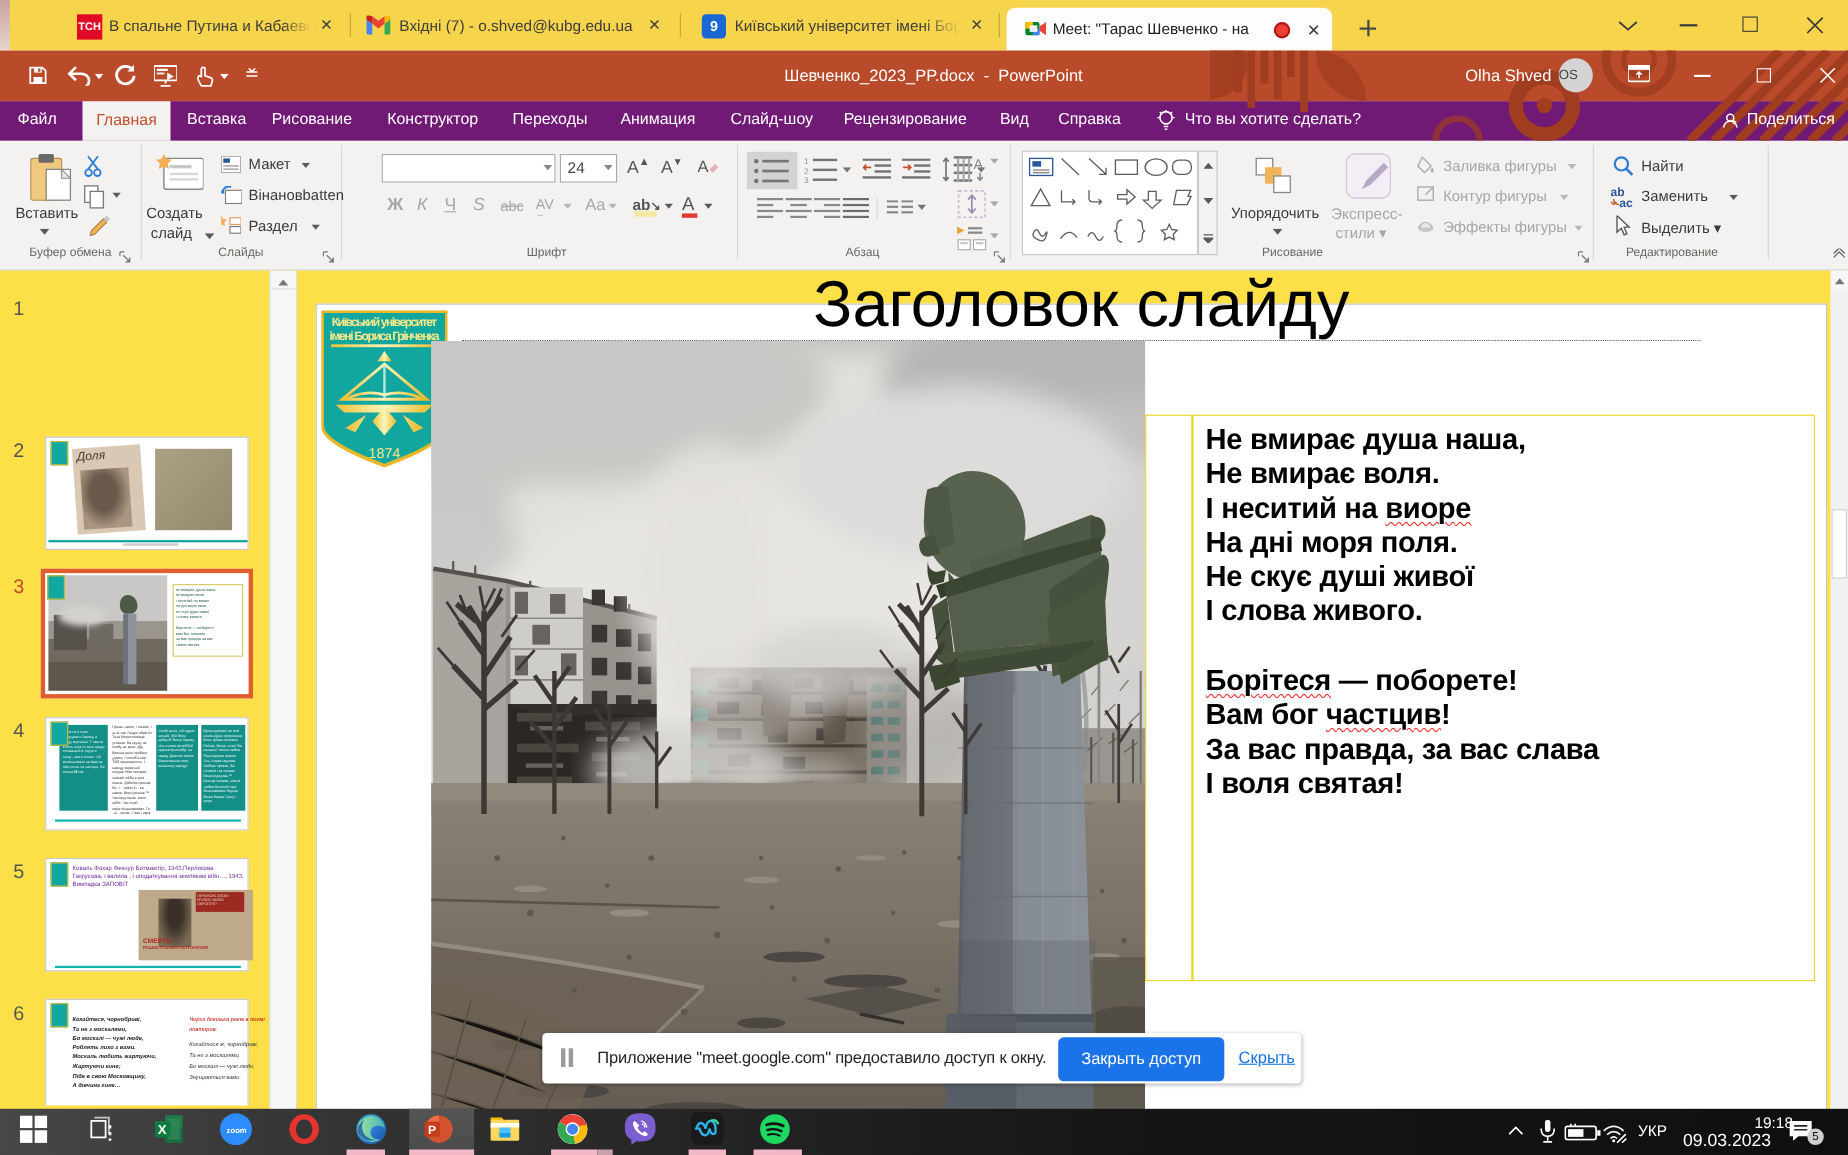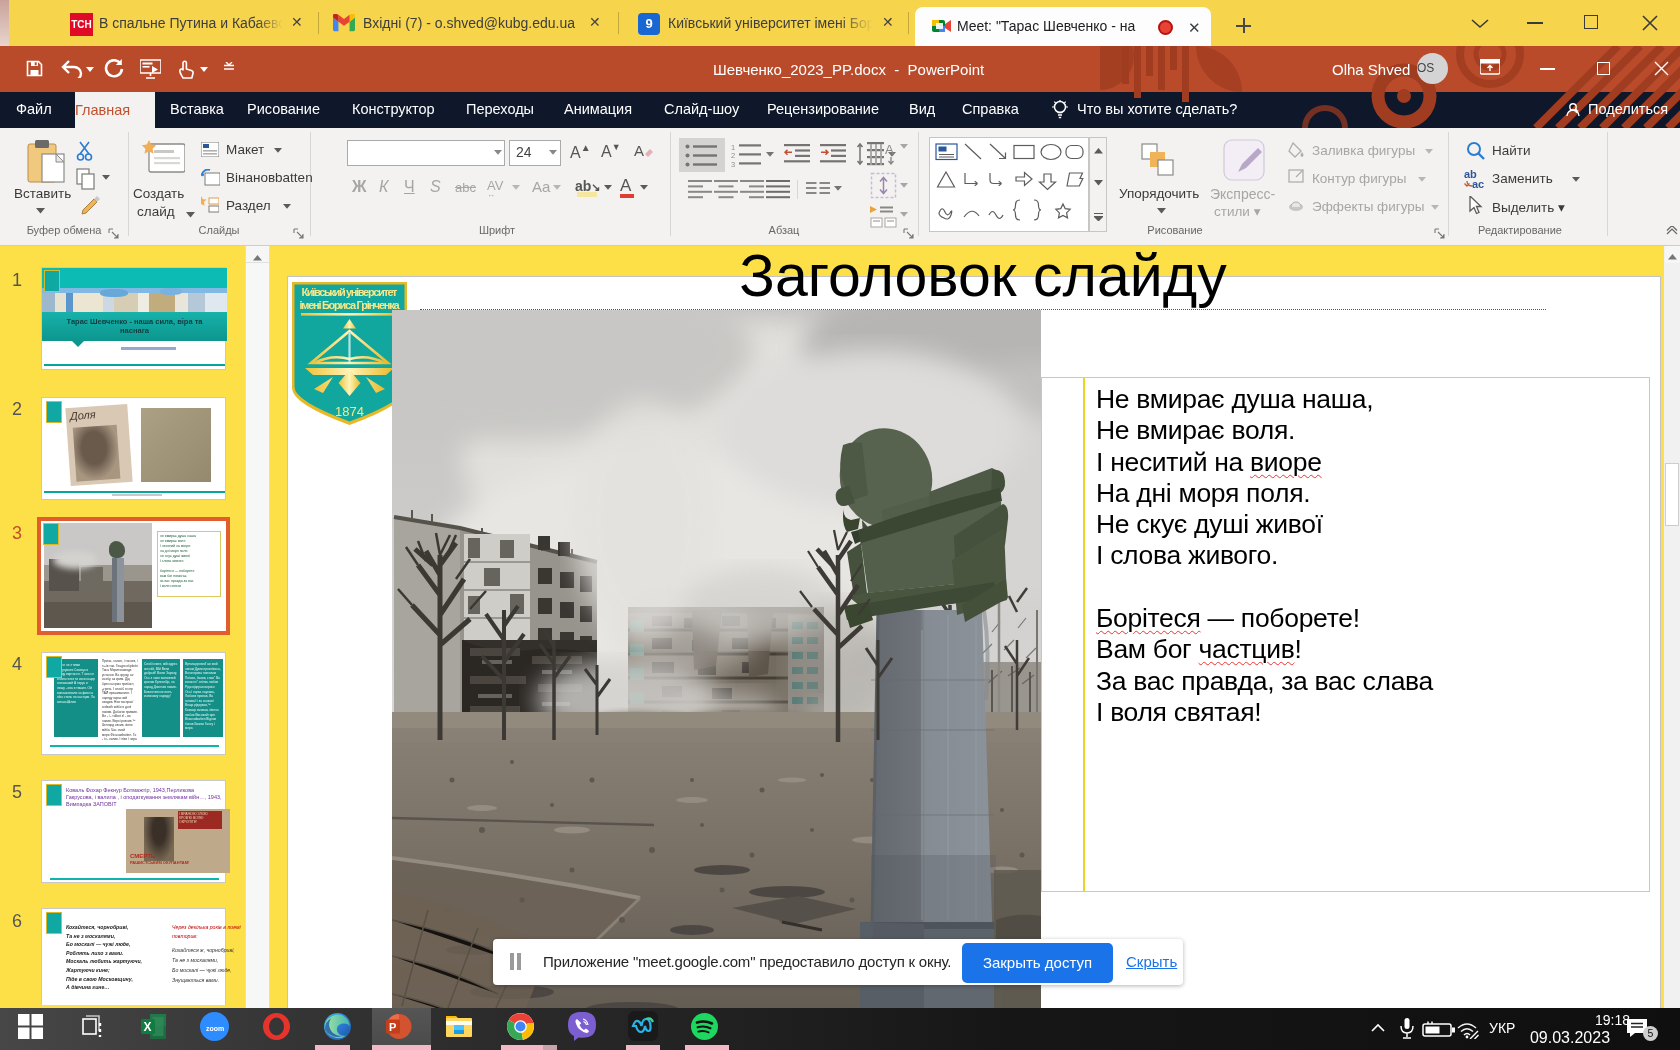--- a/index.html
+++ b/index.html
@@ -9,21 +9,21 @@
 #wall{left:0;top:0;width:9px;height:46px;background:linear-gradient(180deg,#c9a29b,#e8d5cc)}
 #tabbar{left:9px;top:0;width:1671px;height:46px;background:#f6d44b}
 .tabtxt{position:absolute;top:15px;font-size:14px;color:#3d3d3d;white-space:nowrap;overflow:hidden}
 .tabx{position:absolute;top:14px;font-size:14px;color:#444}
 .tabsep{position:absolute;top:12px;width:1px;height:22px;background:#c4a83a}
 #activetab{position:absolute;left:915px;top:7px;width:296px;height:39px;background:#fdfdfd;border-radius:8px 8px 0 0}
 
 #ppbar{left:0;top:46px;width:1680px;height:46px;background:#b94b2b}
 #ppbar>*{z-index:2}
 #menurow>*{z-index:2}
-#menurow{left:0;top:92px;width:1680px;height:36px;background:#0f172a}
+#menurow{left:0;top:92px;width:1680px;height:36px;background:#701a75}
 .mitem{position:absolute;top:9px;font-size:14.5px;color:#fff;white-space:nowrap}
 #ribbon{left:0;top:128px;width:1680px;height:118px;background:#f3f2f1;border-bottom:1px solid #cfcdcb}
 .glabel{position:absolute;top:96px;font-size:11px;color:#696764;width:200px;text-align:center}
 .gsep{position:absolute;top:4px;width:1px;height:104px;background:#d8d5d2}
 
 #main{left:0;top:246px;width:1680px;height:804px;background:#fde047}
 #slide{position:absolute;left:287px;top:30px;width:1374px;height:771px;background:#fff;border:1px solid #c3c3c3}
 #thumbsb{position:absolute;left:245px;top:0;width:25px;height:804px;background:#f7f7f7;border-left:1px solid #ddd;border-right:1px solid #ddd}
 #mainsb{position:absolute;left:1664px;top:0;width:16px;height:804px;background:#f1f1f1}
 .thumb{position:absolute;left:41px;width:185px;height:103px;background:#fff;border:1px solid #c8c8c8}
@@ -127,21 +127,21 @@
         <path d="M10 12 v-5 M7.5 9l2.5-2.5L12.5 9" stroke="#fff" stroke-width="1.4" fill="none"></path>
       </svg>
   <div class="abs" style="left:1540px;top:22px;width:15px;height:1.6px;background:#fff"></div>
   <div class="abs" style="left:1597px;top:16px;width:13px;height:13px;border:1.4px solid #fff"></div>
   <svg class="abs" style="left:1654px;top:15px" width="15" height="15" viewBox="0 0 15 15">
         <path d="M1 1l13 13M14 1L1 14" stroke="#fff" stroke-width="1.4"></path>
       </svg>
 </div>
 <div id="menurow" class="abs">
   <div class="mitem" style="left:16px">Файл</div>
-  <div style="position:absolute;left:75px;top:0;width:80px;height:36px;background:#f3f2f1;color:#c0502f;font-size:14.5px;text-align:left;line-height:36px">Главная</div>
+  <div style="position:absolute;left:75px;top:0;width:80px;height:36px;background:#f3f2f1;color:#c0502f;font-size:14.5px;text-align:center;line-height:36px">Главная</div>
   <div class="mitem" style="left:170px">Вставка</div>
   <div class="mitem" style="left:247px">Рисование</div>
   <div class="mitem" style="left:352px">Конструктор</div>
   <div class="mitem" style="left:466px">Переходы</div>
   <div class="mitem" style="left:564px">Анимация</div>
   <div class="mitem" style="left:664px">Слайд-шоу</div>
   <div class="mitem" style="left:767px">Рецензирование</div>
   <div class="mitem" style="left:909px">Вид</div>
   <div class="mitem" style="left:962px">Справка</div>
   <svg class="abs" style="left:1052px;top:8px" width="16" height="21" viewBox="0 0 16 21">
@@ -866,45 +866,33 @@
           <path d="M0 610 q70 14 130 44 M0 646 q56 12 106 38 M0 684 q40 8 76 24 M36 600 l-26 96 M86 618 l-30 80 M130 640 l-26 58"></path>
         </g>
     <path d="M0 702 h649 v34 H0z" fill="#59524b"></path>
     <g fill="#6e675f">
           <ellipse cx="100" cy="720" rx="58" ry="7"></ellipse>
           <ellipse cx="320" cy="715" rx="66" ry="7"></ellipse>
           <ellipse cx="540" cy="722" rx="54" ry="7"></ellipse>
         </g>
   </svg>
 
-  <div class="abs" style="left:1096px;top:138px;font-size:26.5px;font-weight:normal;letter-spacing:-.3px;color:#000;line-height:31.3px;white-space:pre">Не вмирає душа наша,
+  <div class="abs" style="left:1096px;top:138px;font-size:26.5px;font-weight:bold;letter-spacing:-.3px;color:#000;line-height:31.3px;white-space:pre">Не вмирає душа наша,
 Не вмирає воля.
 І неситий на <span class="sq">виоре</span>
 На дні моря поля.
 Не скує душі живої
 І слова живого.
 
 <span class="sq">Борітеся</span> — поборете!
 Вам бог <span class="sq">частцив</span>!
 За вас правда, за вас слава
 І воля святая!</div>
   <div id="thumbsb"></div>
   <div class="tnum" style="top:24px">1</div>
-  <div class="thumb" style="top:21px">
-    <div style="position:absolute;left:0;top:0;width:185px;height:20px;background:#0cbcb4"></div>
-    <div class="mini" style="left:2px;top:2px"></div>
-    <div style="position:absolute;left:0;top:20px;width:185px;height:24px;background:linear-gradient(180deg,#7fb9e4 0 38%,#cfd9e0 38%)"></div>
-    <div style="position:absolute;left:0;top:25px;width:185px;height:19px;background:linear-gradient(90deg,#9db8cc 0 7%,#e6e2d2 7% 13%,#5a96cc 13% 17%,#ece5d2 17% 33%,#cdd9e2 33% 39%,#d6cdb4 39% 52%,#efece2 52% 58%,#c2ac7e 58% 72%,#e8e6da 72% 79%,#b4c8d8 79% 88%,#dee8ee 88%)"></div>
-    <div style="position:absolute;left:58px;top:21px;width:28px;height:8px;background:#68a8d8;border-radius:40%"></div>
-    <div style="position:absolute;left:118px;top:20px;width:22px;height:7px;background:#79b2de;border-radius:40%"></div>
-    <div style="position:absolute;left:0;top:44px;width:185px;height:29px;background:linear-gradient(180deg,#17b2aa,#0c968e);color:#143c40;font-size:7.5px;font-weight:bold;text-align:center;padding-top:5px">Тарас Шевченко - наша сила, віра та<br>наснага</div>
-    <div style="position:absolute;left:30px;top:73px;border-left:6px solid transparent;border-right:6px solid transparent;border-top:6px solid #0c968e"></div>
-    <div style="position:absolute;left:79px;top:79px;width:55px;height:2.5px;background:#98a8cc"></div>
-    <div style="position:absolute;left:2px;top:96px;width:181px;height:1.8px;background:#0aa49c"></div>
-  </div>
   <div class="tnum" style="top:153px">2</div>
   <div class="thumb" style="top:151px">
     <div class="mini" style="left:4px;top:3px"></div>
     <div style="position:absolute;left:26px;top:8px;width:62px;height:78px;background:#d8c8b4;transform:rotate(-4deg);overflow:hidden">
           <div style="position:absolute;left:4px;top:2px;width:54px;height:16px;color:#4a3a30;font-size:11px;font-style:italic">Доля</div>
           <div style="position:absolute;left:6px;top:20px;width:44px;height:54px;background:radial-gradient(ellipse at 45% 40%,#6a5a4c 0 35%,#a89680 70%)"></div>
         </div>
     <div style="position:absolute;left:99px;top:10px;width:70px;height:74px;background:linear-gradient(135deg,#ada184,#94886e)"></div>
     <div style="position:absolute;left:2px;top:93px;width:181px;height:1.8px;background:#0aa49c"></div>
     <div style="position:absolute;left:70px;top:96px;width:50px;height:2px;background:#c8c8c8"></div>

